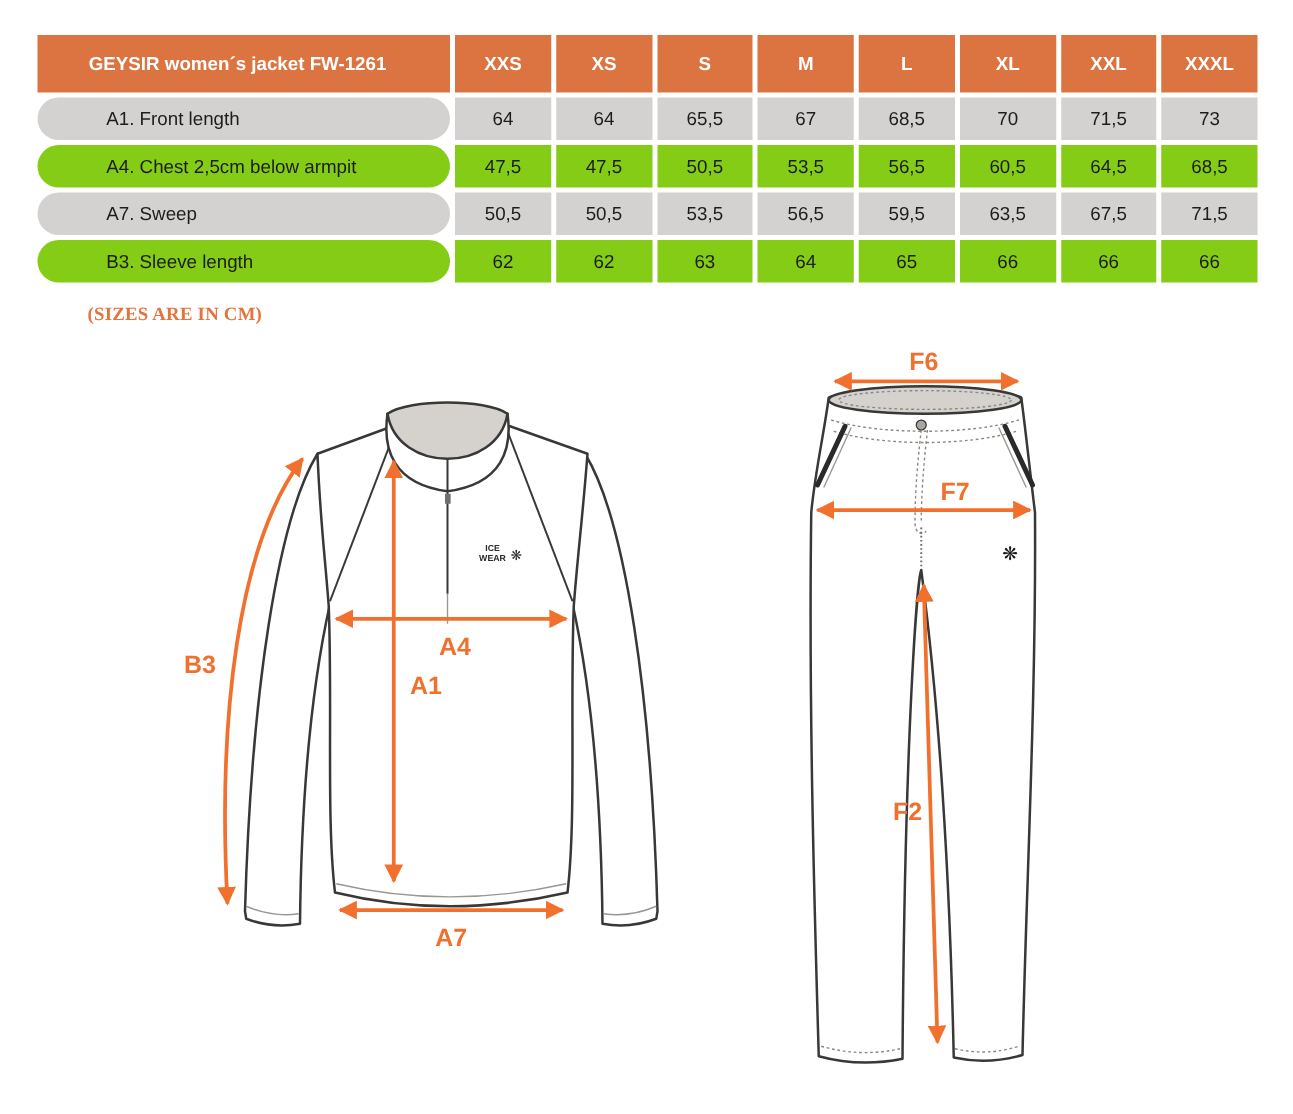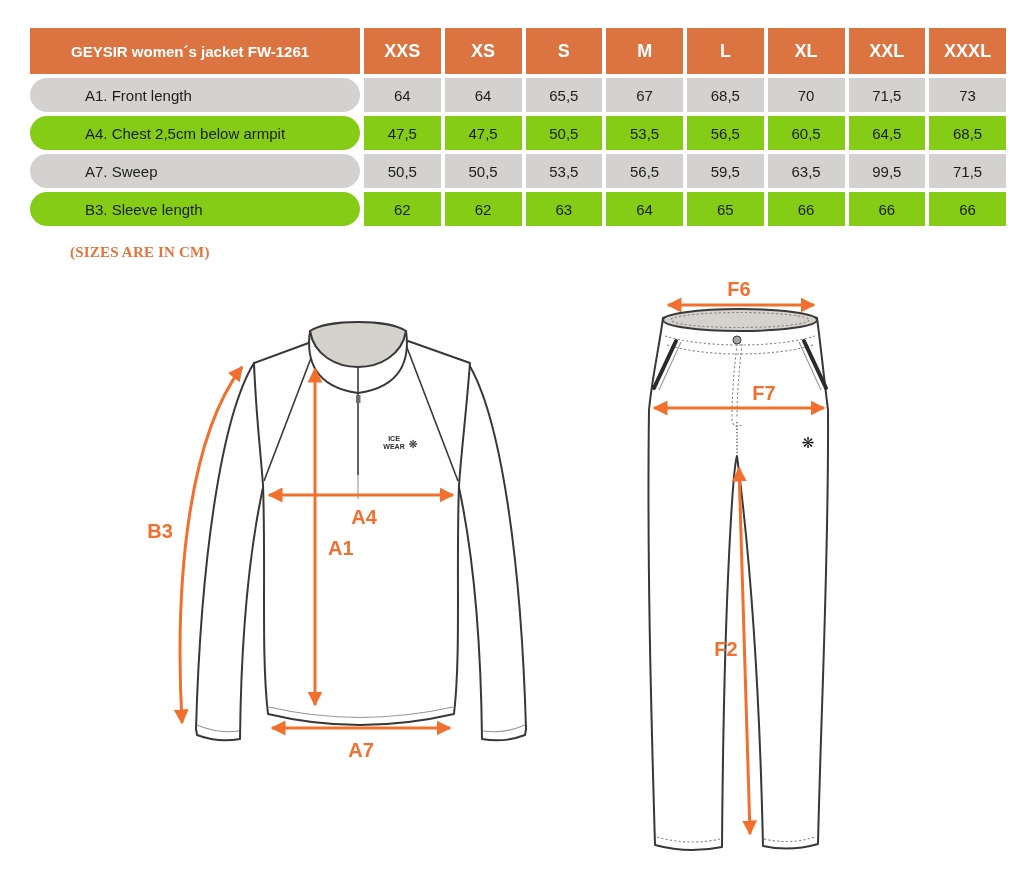--- a/index.html
+++ b/index.html
@@ -6,21 +6,21 @@
   html,body { width:1034px; height:891px; background:#ffffff; overflow:hidden; }
   body { font-family:"Liberation Sans", sans-serif; position:relative; color:#1d1d1b; }
 
   
   .size-table{
     position:absolute; left:30px; top:28px; width:976px;
     display:grid; grid-template-columns:330px repeat(8,1fr);
     column-gap:4px; row-gap:4px;
   }
   .th{
-    background:#DB7440; color:#fff; font-weight:bold; font-size:18px;
+    background:#DB7440; color:#fff; font-weight:bold; font-size:15px;
     height:46px; display:flex; align-items:center; justify-content:center;
   }
   .th.product{ justify-content:flex-start; padding-left:41px; font-size:15px; }
   .td{
     font-size:15px; height:34px; display:flex; align-items:center; justify-content:center;
     color:#1d1d1b;
   }
   .td.label{ justify-content:flex-start; padding-left:55px;border-radius:17px; }
   .row-dark{ background:#D3D2D0; }
   .row-light{ background:#84cc16; }
@@ -79,21 +79,21 @@
   <div class="td row-light">64,5</div>
   <div class="td row-light">68,5</div>
 
   <div class="td label row-dark">A7. Sweep</div>
   <div class="td row-dark">50,5</div>
   <div class="td row-dark">50,5</div>
   <div class="td row-dark">53,5</div>
   <div class="td row-dark">56,5</div>
   <div class="td row-dark">59,5</div>
   <div class="td row-dark">63,5</div>
-  <div class="td row-dark">99,5</div>
+  <div class="td row-dark">67,5</div>
   <div class="td row-dark">71,5</div>
 
   <div class="td label row-light">B3. Sleeve length</div>
   <div class="td row-light">62</div>
   <div class="td row-light">62</div>
   <div class="td row-light">63</div>
   <div class="td row-light">64</div>
   <div class="td row-light">65</div>
   <div class="td row-light">66</div>
   <div class="td row-light">66</div>

